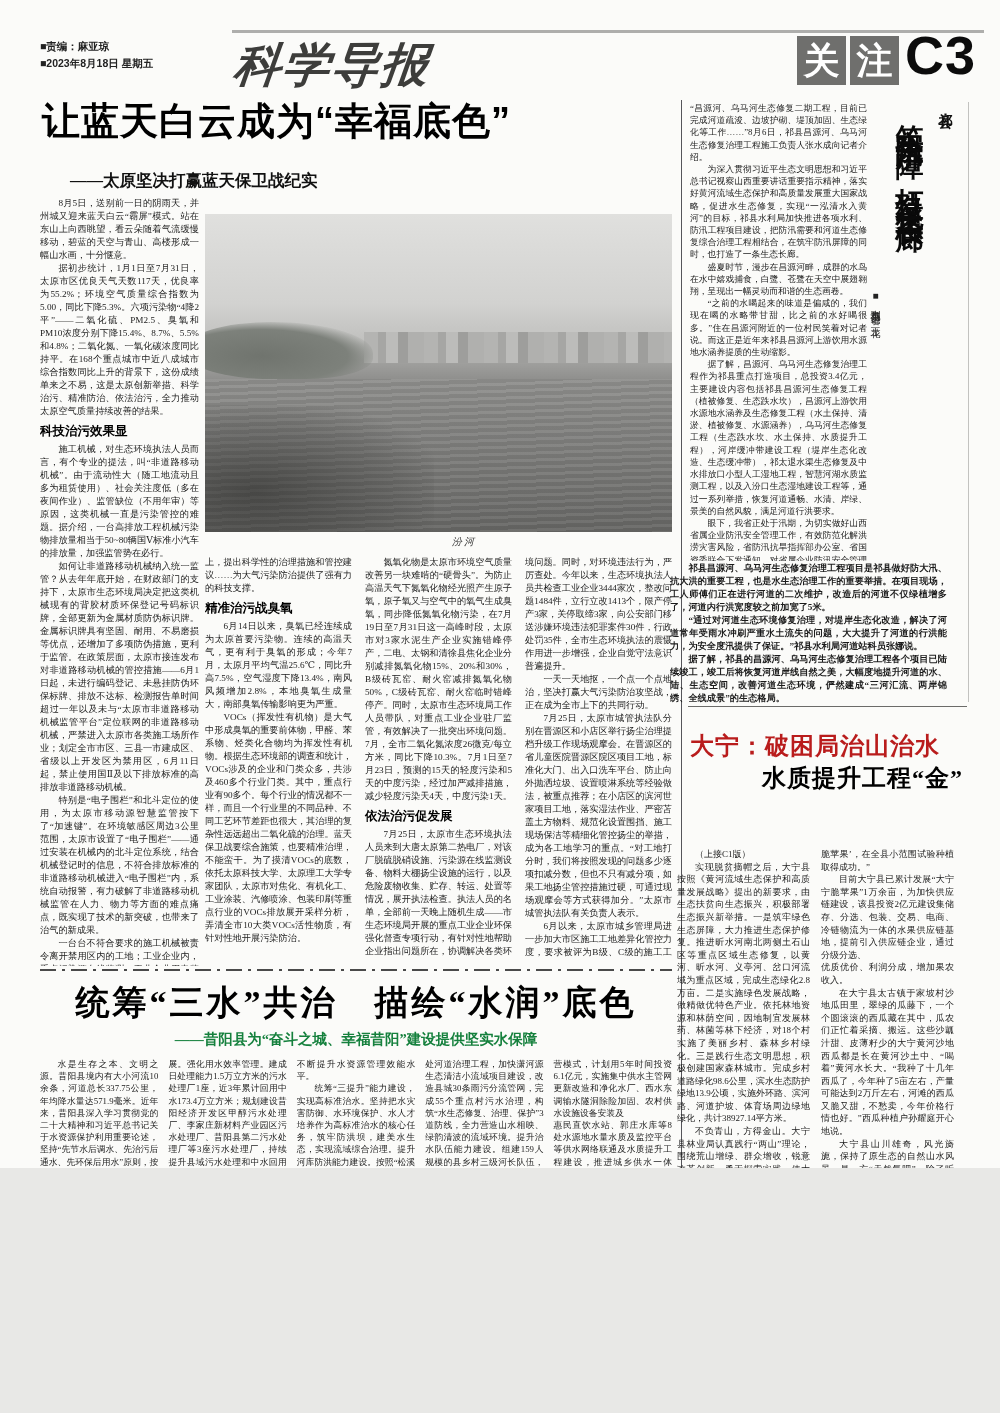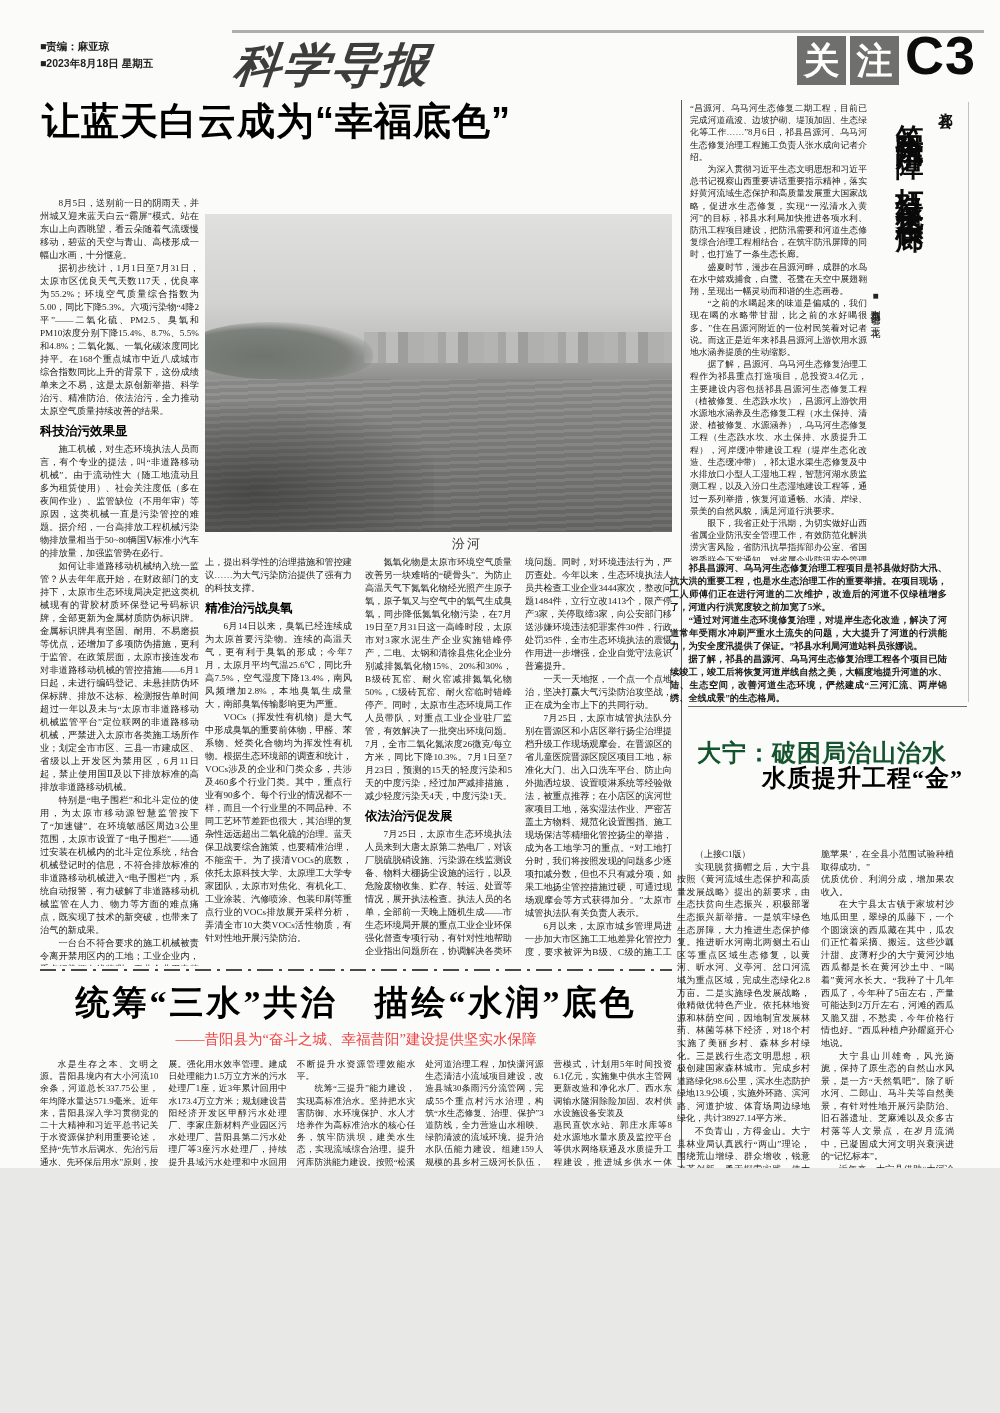--- a/index.html
+++ b/index.html
@@ -26,44 +26,44 @@
          background:linear-gradient(180deg,#e0e0de 0%,#d2d2d0 28%,#c0c0be 40%,#a2a2a0 46%,#8f8f8d 52%,#828280 68%,#727270 88%,#666664 100%);}
   .ph-city{position:absolute;left:34%;top:37%;width:66%;height:10%;
            background:repeating-linear-gradient(90deg,#b4b4b2 0 14px,#a6a6a4 14px 22px,#bcbcba 22px 34px,#9e9e9c 34px 44px,#b0b0ae 44px 60px);
            box-shadow:0 -6px 0 -2px #c6c6c4;}
   .ph-trees{position:absolute;left:-4%;top:34%;width:40%;height:18%;border-radius:50% 60% 40% 50%;
             background:radial-gradient(ellipse at 40% 60%,#70746e 0%,#7d817b 55%,transparent 75%);}
   .ph-water{position:absolute;left:0;top:52%;width:100%;height:48%;
             background:repeating-linear-gradient(178deg,rgba(255,255,255,.06) 0 3px,rgba(0,0,0,.05) 3px 7px);}
   .ph-dark{position:absolute;left:-6%;top:60%;width:55%;height:45%;
            background:radial-gradient(ellipse at 30% 60%,rgba(40,40,38,.55) 0%,rgba(60,60,58,.25) 55%,transparent 78%);}
-  .caption{position:absolute;left:452px;top:535px;font-size:13px;color:#333;letter-spacing:2px;}
+  .caption{position:absolute;left:452px;top:535px;font-size:10px;font-style:italic;color:#333;letter-spacing:2px;}
   .cols3{position:absolute;left:205px;top:556px;width:467px;height:410px;overflow:hidden;
          column-count:3;column-gap:13px;column-fill:auto;}
   .dash{position:absolute;left:40px;top:969px;width:632px;height:2px;
         background:repeating-linear-gradient(90deg,#4a4a4a 0 16px,transparent 16px 22px,#4a4a4a 22px 25px,transparent 25px 31px);}
   
   .b-head{position:absolute;left:40px;top:980px;width:632px;margin:0;text-align:center;
           font-size:34px;font-weight:900;letter-spacing:3px;color:#000;white-space:nowrap;}
-  .b-sub{position:absolute;left:40px;top:1030px;width:632px;text-align:center;font-size:14.5px;font-weight:normal;color:#ef4444;}
+  .b-sub{position:absolute;left:40px;top:1030px;width:632px;text-align:center;font-size:14.5px;font-weight:bold;color:#15803d;}
   .cols5{position:absolute;left:40px;top:1058px;width:632px;height:344px;overflow:hidden;
          column-count:5;column-gap:10px;column-fill:auto;}
   
   .vrule{position:absolute;left:681px;top:100px;width:1px;height:1300px;background:#55555a;}
   .edge-rule{position:absolute;left:968px;top:102px;width:1px;height:600px;background:#c2c2c0;}
   .sb-narrow{position:absolute;left:690px;top:102px;width:177px;height:459px;overflow:hidden;}
   .sb-wide{position:absolute;left:670px;top:562px;width:277px;height:141px;overflow:hidden;font-weight:bold;}
   .vtitle{position:absolute;left:890px;top:102px;height:472px;writing-mode:vertical-rl;text-orientation:upright;
           font-size:28px;font-weight:bold;color:#0a0a0a;letter-spacing:5px;}
   .kicker{position:absolute;left:936px;top:102px;writing-mode:vertical-rl;text-orientation:upright;
           font-size:14px;font-weight:bold;color:#111;letter-spacing:2px;}
   .vbyline{position:absolute;left:868px;top:290px;writing-mode:vertical-rl;text-orientation:upright;
            font-size:10px;color:#222;letter-spacing:1px;}
   .sb-rule2{position:absolute;left:688px;top:706px;width:279px;height:1px;background:#6b6b69;}
-  .dn-h1{position:absolute;left:688px;top:728px;width:279px;margin:9px;font-size:24px;font-weight:900;color:#14532d;letter-spacing:1px;}
+  .dn-h1{position:absolute;left:688px;top:728px;width:279px;margin:2px;font-size:24px;font-weight:900;color:#b91c1c;letter-spacing:1px;}
   .dn-h2{position:absolute;left:688px;top:762px;width:279px;margin:0;font-size:24px;font-weight:900;color:#000;
          text-align:right;padding-right:4px;box-sizing:border-box;letter-spacing:1px;}
   .dn-body{position:absolute;left:677px;top:804px;width:277px;height:594px;overflow:hidden;
            column-count:2;column-gap:11px;column-fill:auto;margin-top:44px;}
   
   .flow{font-size:9.2px;line-height:13px;text-align:justify;color:#1b1b1b;}
   .flow p{margin:0;text-indent:2em;}
   .flow p.cont{text-indent:0;}
   .flow h4{margin:7px 0 5px;font-size:12.5px;font-weight:bold;color:#000;text-indent:0;
            font-family:"Liberation Sans","DejaVu Sans",sans-serif;break-after:avoid;}
@@ -80,20 +80,21 @@
   <div class="meta">
     <div>■责编：麻亚琼</div>
     <div>■2023年8月18日 星期五</div>
   </div>
   <div class="masthead">科学导报</div>
   <div class="badge kan">关</div>
   <div class="badge zhu">注</div>
   <div class="pageno">C3</div>
 
   <h1 class="headline">让蓝天白云成为“幸福底色”</h1>
+  <div class="subhead">——太原坚决打赢蓝天保卫战纪实</div>
 
   <div class="colA flow">
       <p>8月5日，送别前一日的阴雨天，并州城又迎来蓝天白云“霸屏”模式。站在东山上向西眺望，看云朵随着气流缓慢移动，碧蓝的天空与青山、高楼形成一幅山水画，十分惬意。</p>
       <p>据初步统计，1月1日至7月31日，太原市区优良天气天数117天，优良率为55.2%；环境空气质量综合指数为5.00，同比下降5.3%。六项污染物“4降2平”——二氧化硫、PM2.5、臭氧和PM10浓度分别下降15.4%、8.7%、5.5%和4.8%；二氧化氮、一氧化碳浓度同比持平。在168个重点城市中近八成城市综合指数同比上升的背景下，这份成绩单来之不易，这是太原创新举措、科学治污、精准防治、依法治污，全力推动太原空气质量持续改善的结果。</p>
       <h4>科技治污效果显</h4>
       <p>施工机械，对生态环境执法人员而言，有个专业的提法，叫“非道路移动机械”。由于流动性大（随工地流动且多为租赁使用）、社会关注度低（多在夜间作业）、监管缺位（不用年审）等原因，这类机械一直是污染管控的难题。据介绍，一台高排放工程机械污染物排放量相当于50~80辆国Ⅴ标准小汽车的排放量，加强监管势在必行。</p>
       <p>如何让非道路移动机械纳入统一监管？从去年年底开始，在财政部门的支持下，太原市生态环境局决定把这类机械现有的背胶材质环保登记号码标识牌，全部更新为金属材质防伪标识牌。金属标识牌具有坚固、耐用、不易磨损等优点，还增加了多项防伪措施，更利于监管。在政策层面，太原市接连发布对非道路移动机械的管控措施——6月1日起，未进行编码登记、未悬挂防伪环保标牌、排放不达标、检测报告单时间超过一年以及未与“太原市非道路移动机械监管平台”定位联网的非道路移动机械，严禁进入太原市各类施工场所作业；划定全市市区、三县一市建成区、省级以上开发区为禁用区，6月11日起，禁止使用国Ⅱ及以下排放标准的高排放非道路移动机械。</p>
       <p>特别是“电子围栏”和北斗定位的使用，为太原市移动源智慧监管按下了“加速键”。在环境敏感区周边3公里范围，太原市设置了“电子围栏”——通过安装在机械内的北斗定位系统，结合机械登记时的信息，不符合排放标准的非道路移动机械进入“电子围栏”内，系统自动报警，有力破解了非道路移动机械监管在人力、物力等方面的难点痛点，既实现了技术的新突破，也带来了治气的新成果。</p>
       <p>一台台不符合要求的施工机械被责令离开禁用区内的工地；工业企业内，重点污染源在线监测、工业企业用电监测正“紧盯”着排污设备的“一举一动”；大气环境一体化管控系统，通过抓取气象站、环境空气质量标准站、环境空气质量微观站、环境空气质量移动站等子系统的数据，在挖掘与分析的基础</p>
     </div>
@@ -157,19 +158,20 @@
 
   <h3 class="dn-h1">大宁：破困局治山治水</h3>
   <h3 class="dn-h2">水质提升工程“金”</h3>
   <div class="dn-body flow">
       <p>（上接C1版）</p>
       <p>实现脱贫摘帽之后，大宁县按照《黄河流域生态保护和高质量发展战略》提出的新要求，由生态扶贫向生态振兴，积极部署生态振兴新举措。一是筑牢绿色生态屏障，大力推进生态保护修复。推进昕水河南北两侧土石山区等重点区域生态修复，以黄河、昕水河、义亭河、岔口河流域为重点区域，完成生态绿化2.8万亩。二是实施绿色发展战略，做精做优特色产业。依托林地资源和林荫空间，因地制宜发展林药、林菌等林下经济，对18个村实施了美丽乡村、森林乡村绿化。三是践行生态文明思想，积极创建国家森林城市。完成乡村道路绿化98.6公里，滨水生态防护绿地13.9公顷，实施外环路、滨河路、河道护坡、体育场周边绿地绿化，共计38927.14平方米。</p>
       <p>不负青山，方得金山。大宁县林业局认真践行“两山”理论，围绕荒山增绿、群众增收，锐意改革创新，勇于探索实践，使大宁县的林业工作由负重赶超跨入了省市先进行列，多次荣获“全省林业工作先进集体”“营林绿化工作先进单位”等荣誉。</p>
       <h4>每年对各乡镇</h4>
       <h4>黄土地里生“金”</h4>
       <p>大宁县地处黄河东岸，北纬36度，属于国际公认的“黄金水果生长带”。经多方考察、周密论证，2021年大宁县确定以矮化密植机械化省力栽培模式发展“大宁宁脆苹果”新品种。“去年‘大宁宁脆苹果’地头收购价每斤9元，一些精品果还制作成了礼盒，一箱六斤装，市场售价298元。”大宁县曲峨镇白村“大宁宁脆苹果”示范基地，村党支部书记兼村委主任冯元明介绍，“2017年，我们从陕西引进‘秦脆’苹果，并与‘烟富8号’红富士嫁接而成新品种‘大宁宁脆苹果’，在全县小范围试验种植取得成功。”</p>
+      <p>目前大宁县已累计发展“大宁宁脆苹果”1万余亩，为加快供应链建设，该县投资2亿元建设集储存、分选、包装、交易、电商、冷链物流为一体的水果供应链基地，提前引入供应链企业，通过分级分选、</p>
       <p class="cont">优质优价、利润分成，增加果农收入。</p>
       <p>在大宁县太古镇于家坡村沙地瓜田里，翠绿的瓜藤下，一个个圆滚滚的西瓜藏在其中，瓜农们正忙着采摘、搬运。这些沙瓤汁甜、皮薄籽少的大宁黄河沙地西瓜都是长在黄河沙土中、“喝着”黄河水长大。“我种了十几年西瓜了，今年种了5亩左右，产量可能达到2万斤左右，河滩的西瓜又脆又甜，不愁卖，今年价格行情也好。”西瓜种植户孙耀庭开心地说。</p>
       <p>大宁县山川雄奇，风光旖旎，保持了原生态的自然山水风景，是一方“天然氧吧”。除了昕水河、二郎山、马斗关等自然美景，有针对性地开展污染防治、旧石器遗址、芝麻滩以及众多古村落等人文景点，在岁月流淌中，已凝固成大河文明兴衰演进的“记忆标本”。</p>
       <p>近年来，大宁县借助“大河论坛”的东风，在黄河文化保护挖掘以及文旅融合发展等方面取得长足进步。把美丽乡村建设作为推动一二三产融合发展的重要抓手，按照“一村就是一个旅游景点”的标准规划设计，确定“一纵（沿黄旅游公路主线沿线）一横（520国道沿线）”16个村美丽乡村建设重点区域。“一横”520国道沿线6个村基本完工，甘棠、黑城、桑峨3个村已成为“网红打卡地”；“一纵”沿黄旅游公路沿线5个村完成工程量90%，另外5个村以PPP模式实施；2~3年完成248省道、乡镇所在地、人口密集村美丽乡村建设，打造宜居宜游美丽乡村。同时，抢抓全省、全市沿黄旅游发展战略机遇，创建马斗关古渡口AAA级旅游景区，打造黄河英雄路越野路线，举办黄河英雄越野大赛，支持发展黄河人家、民宿、庭院经济等新业态，争取社会投资高端民宿、星级酒店，推动农旅、文旅融合发展。</p>
     </div>
 
 </div>
 
 </body></html>

